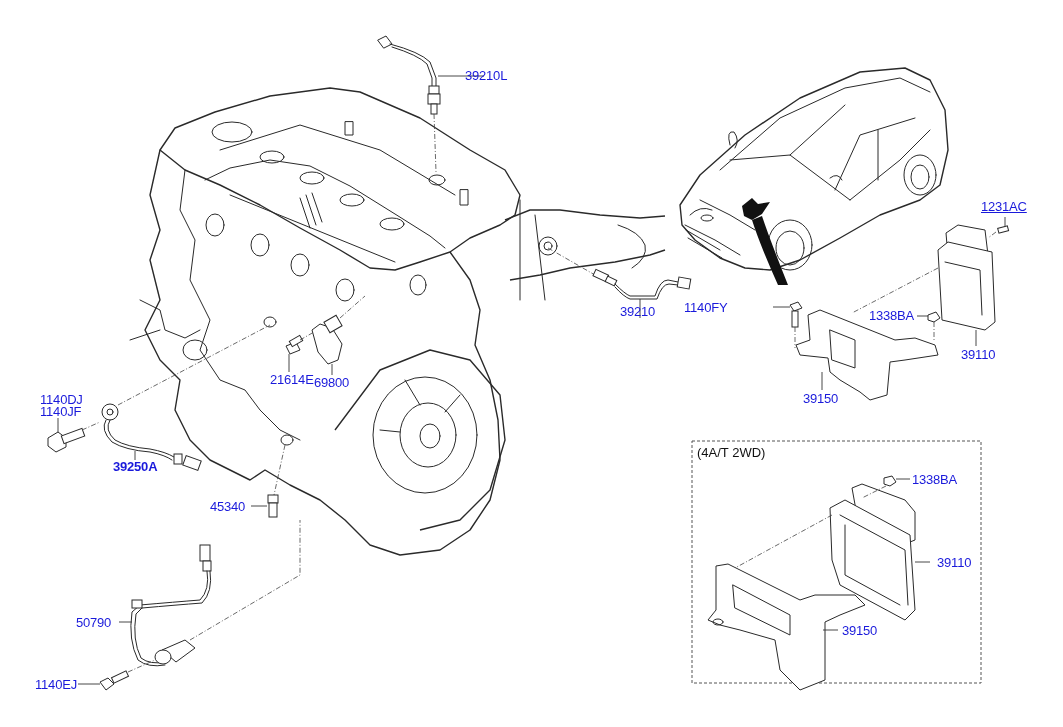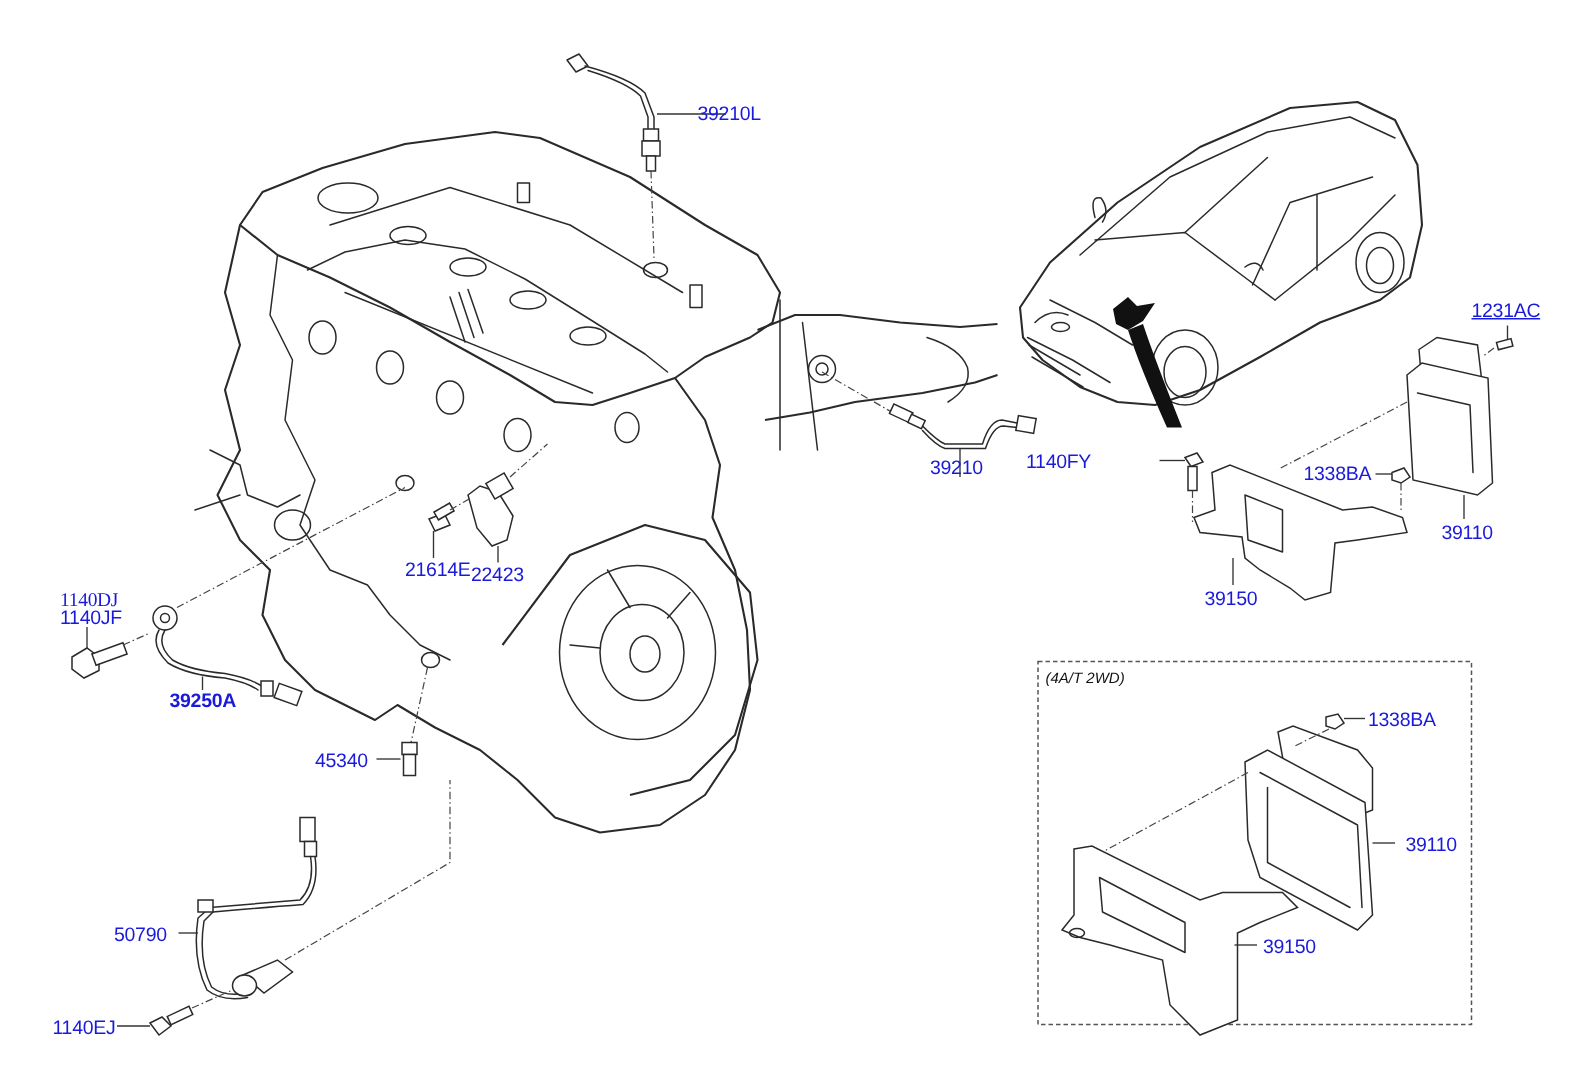--- a/index.html
+++ b/index.html
@@ -7,21 +7,21 @@
          font-family: "Liberation Sans", sans-serif; }
   #diagram { position: absolute; left: 0; top: 0; width: 1063px; height: 727px; }
   .ln { fill: none; stroke: #2a2a2a; stroke-width: 1; stroke-linejoin: round; stroke-linecap: round; }
   .ln2 { fill: none; stroke: #2a2a2a; stroke-width: 1.4; stroke-linejoin: round; }
   .fill-w { fill: #ffffff; stroke: #2a2a2a; stroke-width: 1; }
   .dash { fill: none; stroke: #444; stroke-width: 0.8; stroke-dasharray: 5 2 1 2; }
   .lead { fill: none; stroke: #333; stroke-width: 0.9; }
   .box-dash { fill: none; stroke: #555; stroke-width: 1; stroke-dasharray: 3 2; }
   .label { position: absolute; color: #1a1adb; font-size: 13px; line-height: 14px;
            white-space: nowrap; cursor: pointer; letter-spacing: -0.2px; }
-  .note { position: absolute; color: #111; font-size: 10px; line-height: 14px; white-space: nowrap; font-style: italic; }
+  .note { position: absolute; color: #111; font-size: 13px; line-height: 14px; white-space: nowrap; }
 </style>
 </head>
 <body>
 
 <svg id="diagram" viewBox="0 0 1063 727" xmlns="http://www.w3.org/2000/svg">
 
   <g>
 
     <path class="ln2" d="M160,150 L175,128 L215,112 L270,96 L330,88 L360,92 L420,118 L470,150 L505,170 L520,195 L515,215 L500,225 L470,238 L450,252 L420,262 L395,270 L370,268 L340,250 L300,228 L260,205 L220,185 L185,170 Z"></path>
     <path class="ln" d="M205,180 L230,168 L270,160 L310,166 L350,186 L395,214 L430,236 L445,248"></path>
@@ -204,22 +204,22 @@
 </svg>
 
 <span class="label" style="left:465px; top:69px;">39210L</span>
 <span class="label" style="left:620px; top:305px;">39210</span>
 <span class="label" style="left:981px; top:200px;text-decoration:underline;">1231AC</span>
 <span class="label" style="left:684px; top:301px;">1140FY</span>
 <span class="label" style="left:869px; top:309px;">1338BA</span>
 <span class="label" style="left:961px; top:348px;">39110</span>
 <span class="label" style="left:803px; top:392px;">39150</span>
 <span class="label" style="left:270px; top:373px;">21614E</span>
-<span class="label" style="left:314px; top:376px;">22423</span>
-<span class="label" style="left:40px; top:393px;font-family:Liberation Serif, serif;">1140DJ</span>
+<span class="label" style="left:314px; top:376px;">69800</span>
+<span class="label" style="left:40px; top:393px;">1140DJ</span>
 <span class="label" style="left:40px; top:405px;">1140JF</span>
 <span class="label" style="left:113px; top:460px;font-weight:bold;">39250A</span>
 <span class="label" style="left:210px; top:500px;">45340</span>
 <span class="label" style="left:76px; top:616px;">50790</span>
 <span class="label" style="left:35px; top:678px;text-align:center;">1140EJ</span>
 <span class="label" style="left:912px; top:473px;">1338BA</span>
 <span class="label" style="left:937px; top:556px;">39110</span>
 <span class="label" style="left:842px; top:624px;">39150</span>
 
 <span class="note" style="left:697px; top:446px;">(4A/T 2WD)</span>

